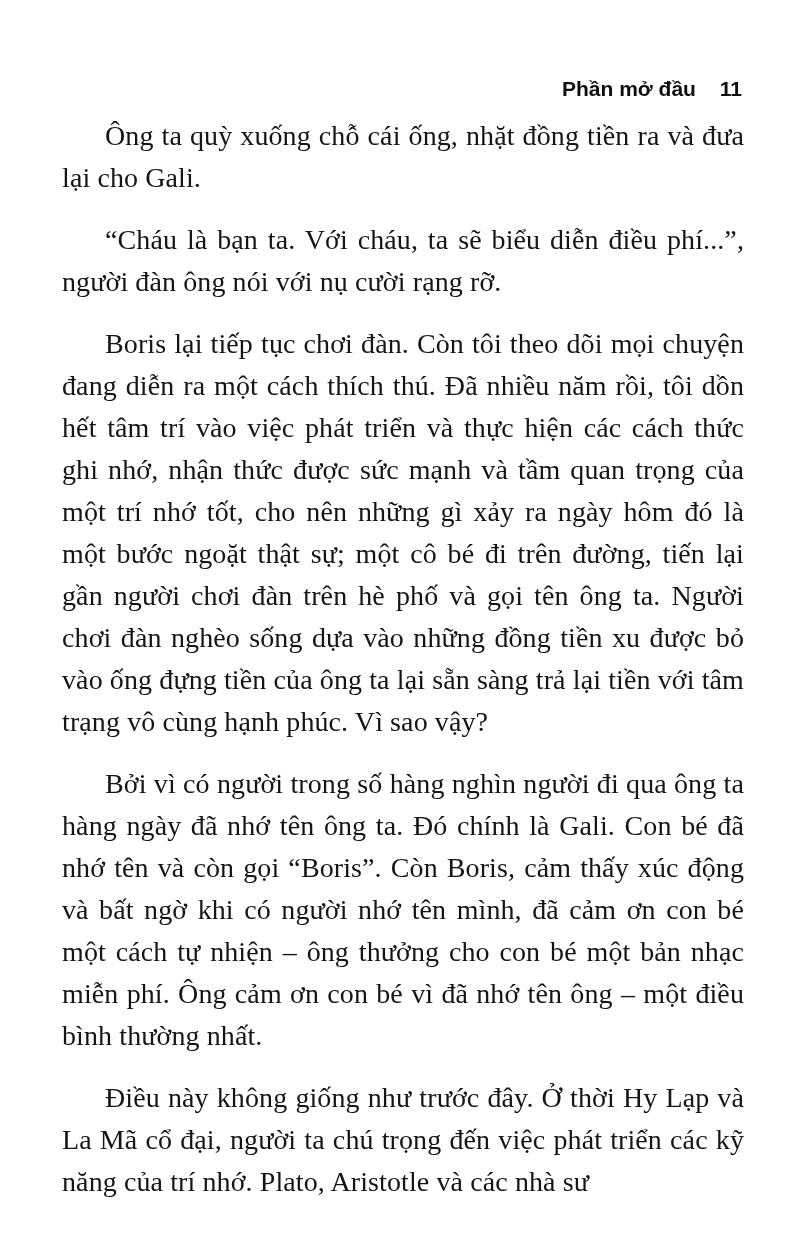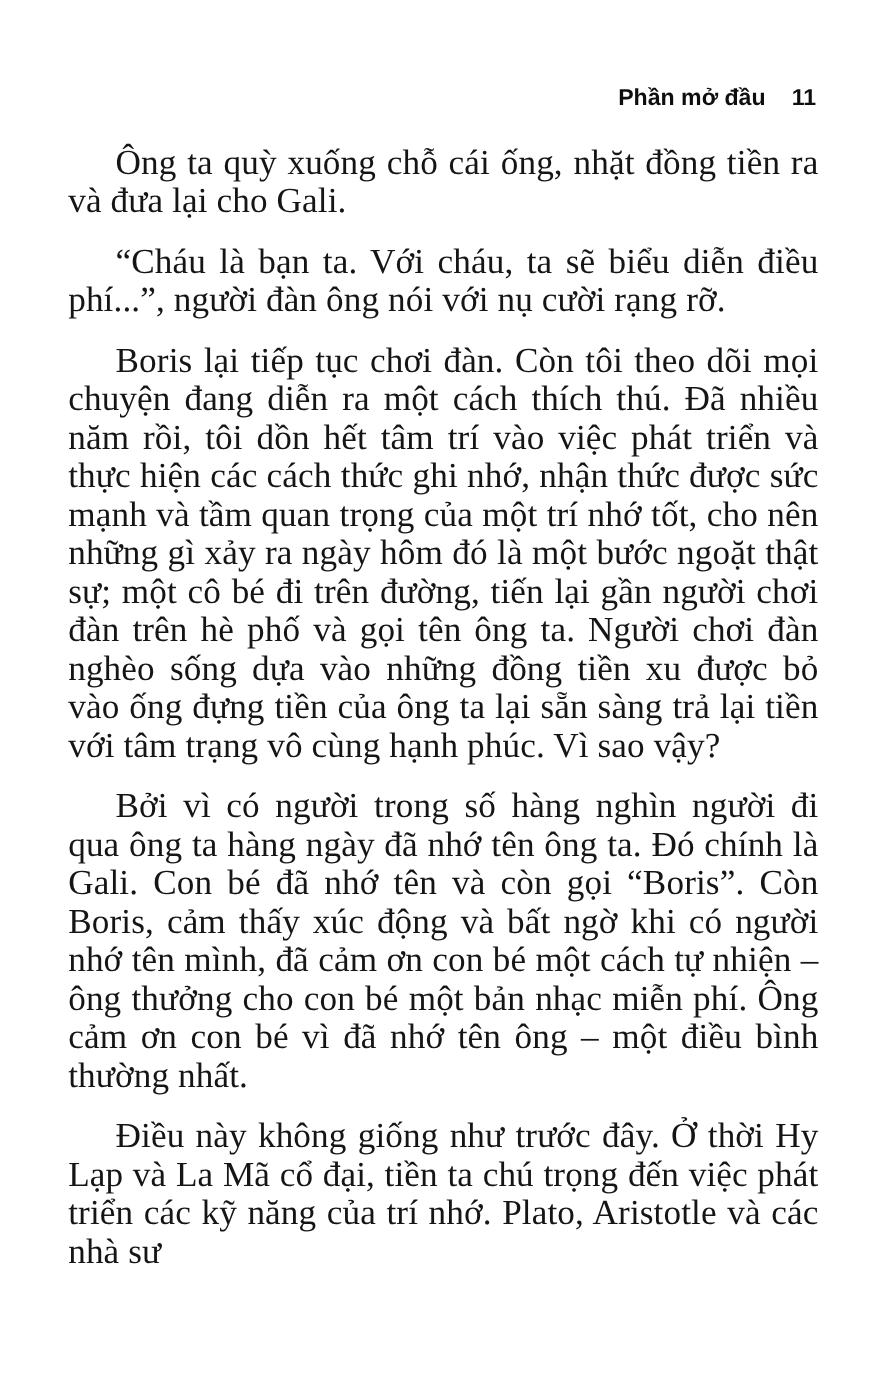--- a/index.html
+++ b/index.html
@@ -28,23 +28,23 @@
     font-size: 21px;
     line-height: 26px;
     color: #0e0e0e;
     padding-right: 2px;
   }
   .page-header .page-number {
     display: inline-block;
     margin-left: 18px;
   }
   .page-body {
-    margin-top: 28px;
-    font-size: 32px;
-    line-height: 35px;
+    margin-top: 13px;
+    font-size: 28px;
+    line-height: 42px;
     text-align: justify;
     letter-spacing: 0.1px;
   }
   .page-body p {
     margin: 0 0 20px 0;
     text-indent: 43px;
   }
 </style>
 </head>
 <body>
@@ -53,15 +53,15 @@
   <div class="page-header">
     <span class="section-title">Phần mở đầu</span>
     <span class="page-number">11</span>
   </div>
 
   <div class="page-body">
     <p>Ông ta quỳ xuống chỗ cái ống, nhặt đồng tiền ra và đưa lại cho Gali.</p>
     <p>“Cháu là bạn ta. Với cháu, ta sẽ biểu diễn điều phí...”, người đàn ông nói với nụ cười rạng rỡ.</p>
     <p>Boris lại tiếp tục chơi đàn. Còn tôi theo dõi mọi chuyện đang diễn ra một cách thích thú. Đã nhiều năm rồi, tôi dồn hết tâm trí vào việc phát triển và thực hiện các cách thức ghi nhớ, nhận thức được sức mạnh và tầm quan trọng của một trí nhớ tốt, cho nên những gì xảy ra ngày hôm đó là một bước ngoặt thật sự; một cô bé đi trên đường, tiến lại gần người chơi đàn trên hè phố và gọi tên ông ta. Người chơi đàn nghèo sống dựa vào những đồng tiền xu được bỏ vào ống đựng tiền của ông ta lại sẵn sàng trả lại tiền với tâm trạng vô cùng hạnh phúc. Vì sao vậy?</p>
     <p>Bởi vì có người trong số hàng nghìn người đi qua ông ta hàng ngày đã nhớ tên ông ta. Đó chính là Gali. Con bé đã nhớ tên và còn gọi “Boris”. Còn Boris, cảm thấy xúc động và bất ngờ khi có người nhớ tên mình, đã cảm ơn con bé một cách tự nhiện – ông thưởng cho con bé một bản nhạc miễn phí. Ông cảm ơn con bé vì đã nhớ tên ông – một điều bình thường nhất.</p>
-    <p>Điều này không giống như trước đây. Ở thời Hy Lạp và La Mã cổ đại, tiền ta chú trọng đến việc phát triển các kỹ năng của trí nhớ. Plato, Aristotle và các nhà sư</p>
+    <p>Điều này không giống như trước đây. Ở thời Hy Lạp và La Mã cổ đại, người ta chú trọng đến việc phát triển các kỹ năng của trí nhớ. Plato, Aristotle và các nhà sư</p>
   </div>
 </div>
 
 </body></html>

